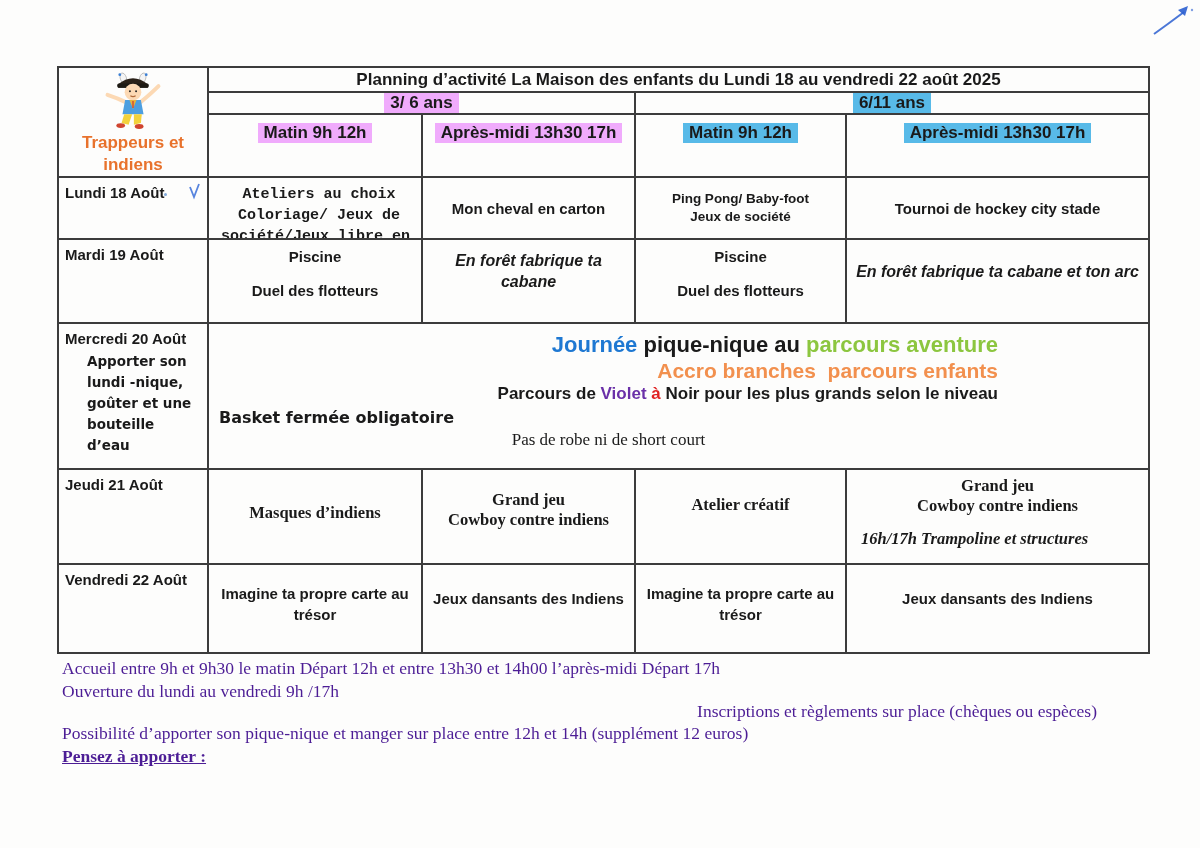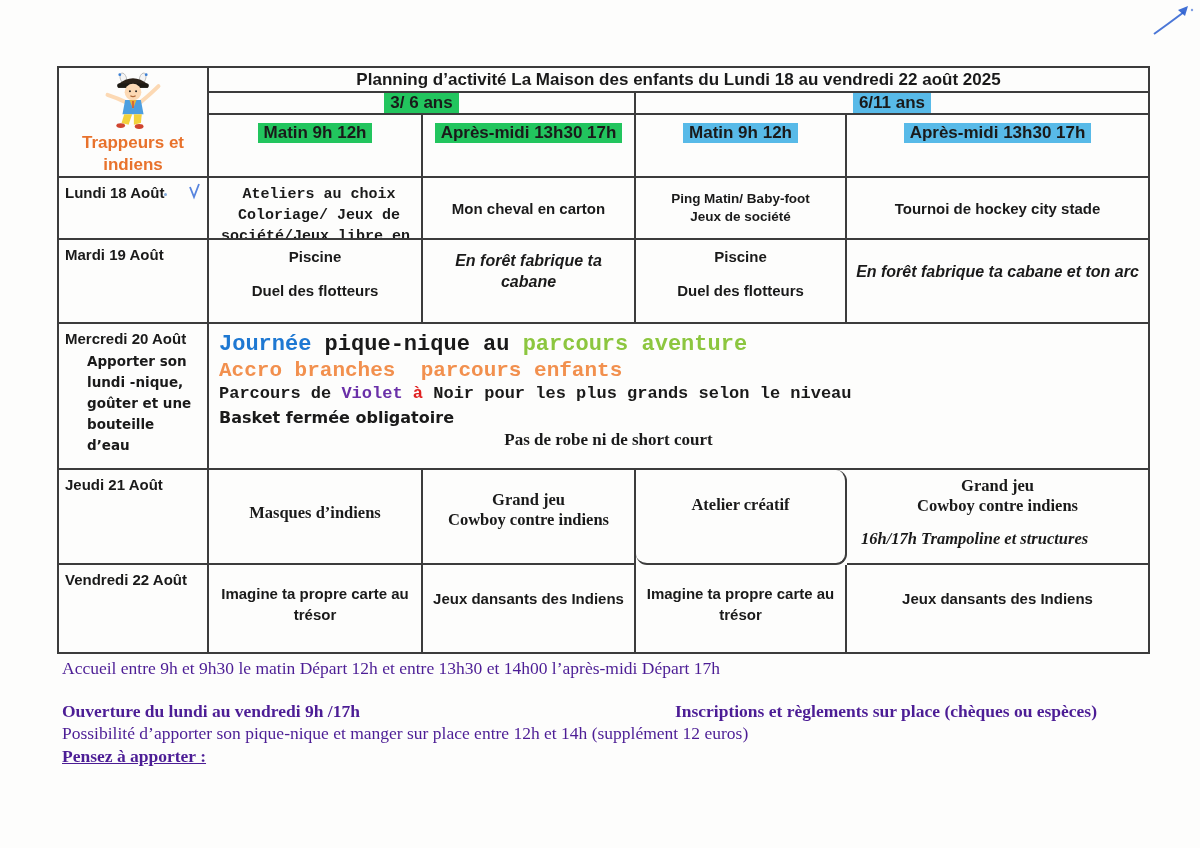--- a/index.html
+++ b/index.html
@@ -10,50 +10,50 @@
             grid-template-columns:150px 214px 213px 211px 303px;
             grid-template-rows:25px 22px 63px 62px 84px 146px 95px 89px;
             border-top:2px solid #3c3c3c;border-left:2px solid #3c3c3c;}
   .cell{border-right:2px solid #3c3c3c;border-bottom:2px solid #3c3c3c;
         position:relative;box-sizing:border-box;overflow:hidden;}
   .title-cell{grid-row:1;grid-column:2/span 4;display:flex;align-items:center;justify-content:center;
         font-weight:bold;font-size:17px;}
   .logo-cell{grid-row:1/span 3;grid-column:1;display:flex;flex-direction:column;align-items:center;padding-top:4px;}
   .brand-name{color:#e8722c;font-weight:bold;font-size:17px;line-height:22px;text-align:center;margin-top:2px;}
   .age-cell{display:flex;align-items:center;justify-content:center;font-weight:bold;font-size:17px;}
-  .hl-y{background:#22c55e;padding:0 6px;}
+  .hl-y{background:#f0abfc;padding:0 6px;}
   .hl-b{background:#58bae8;padding:0 6px;}
   .th-cell{display:flex;align-items:flex-start;justify-content:center;font-weight:bold;font-size:17px;padding-top:8px;}
   .day-cell{padding:5px 6px;font-weight:bold;font-size:15px;line-height:19px;}
   .act{display:flex;flex-direction:column;align-items:center;justify-content:center;
        font-weight:bold;font-size:15px;line-height:21px;text-align:center;padding:4px 8px;}
   .act-left{align-items:center;text-align:left;justify-content:flex-start;padding:6px 4px 4px 12px;font-family:Liberation Mono, monospace;}
   .small-act{font-size:13.5px;line-height:18px;}
   .italic-sans{font-style:italic;font-size:16px;}
   .jeudi-act{font-family:"Liberation Serif",serif;font-size:16.5px;line-height:20px;}
   .top-align{justify-content:flex-start;padding-top:6px;}
   .gapline{height:13px;}
   .comic{font-family:"DejaVu Sans",sans-serif;font-weight:600;}
   
   .merc-cell{grid-row:6;grid-column:2/span 4;padding:8px 150px 4px 10px;}
-  .merc-line{text-align:left;font-family:Liberation Mono, monospace;font-weight:bold;}
+  .merc-line{text-align:right;font-family:Liberation Sans, sans-serif;font-weight:bold;}
   .m1{font-size:22px;line-height:26px;}
   .m2{font-size:21px;line-height:25px;color:#f2904e;}
   .m3{font-size:17px;line-height:21px;}
   .m4{text-align:left;font-size:16px;line-height:21px;font-weight:600;margin-top:3px;}
-  .m5{text-align:center;font-family:"Liberation Serif",serif;font-weight:bold;font-size:17px;margin-top:2px;}
+  .m5{text-align:center;font-family:"Liberation Serif",serif;font-weight:normal;font-size:17px;margin-top:2px;}
   .c-blue{color:#1e78d2;}
   .c-green{color:#8cc63f;}
   .c-violet{color:#6a30a8;}
   .c-red{color:#e02020;}
   .merc-note{font-size:13.5px;line-height:21px;font-weight:600;margin-top:3px;margin-left:22px;}
   
   .footer{position:absolute;left:62px;top:657px;width:1075px;
           font-family:"Liberation Serif",serif;font-size:17.5px;line-height:22.5px;color:#4c1d95;}
-  .f-row2{display:flex;justify-content:space-between;font-weight:bold;align-items:flex-end;}
+  .f-row2{display:flex;justify-content:space-between;font-weight:normal;}
   .f-bold-u{font-weight:bold;text-decoration:underline;}
   .f-bullet{display:flex;align-items:baseline;padding-left:28px;}
   .sq{width:7px;height:7px;background:#111;display:inline-block;margin-right:18px;flex:none;}
   .penmark{position:absolute;}
 </style>
 </head>
 <body>
 
 <div class="sheet">
 
@@ -119,21 +119,21 @@
     <div class="cell day-cell" style="grid-row:4;grid-column:1;">Lundi 18 Août</div>
     <div class="cell act act-left" style="grid-row:4;grid-column:2;">
       <div>Ateliers au choix</div>
       <div>Coloriage/ Jeux de</div>
       <div>société/Jeux libre en salle</div>
     </div>
     <div class="cell act" style="grid-row:4;grid-column:3;">
       <div>Mon cheval en carton</div>
     </div>
     <div class="cell act small-act" style="grid-row:4;grid-column:4;">
-      <div>Ping Matin/ Baby-foot</div>
+      <div>Ping Pong/ Baby-foot</div>
       <div>Jeux de société</div>
     </div>
     <div class="cell act" style="grid-row:4;grid-column:5;">
       <div>Tournoi de hockey city stade</div>
     </div>
 
     <div class="cell day-cell" style="grid-row:5;grid-column:1;">Mardi 19 Août</div>
     <div class="cell act top-align" style="grid-row:5;grid-column:2;">
       <div>Piscine</div>
       <div class="gapline"></div>
@@ -174,21 +174,21 @@
     </div>
 
     <div class="cell day-cell" style="grid-row:7;grid-column:1;">Jeudi 21 Août</div>
     <div class="cell act jeudi-act" style="grid-row:7;grid-column:2;padding-bottom:12px;">
       <div>Masques d’indiens</div>
     </div>
     <div class="cell act jeudi-act" style="grid-row:7;grid-column:3;padding-bottom:18px;">
       <div>Grand jeu</div>
       <div>Cowboy contre indiens</div>
     </div>
-    <div class="cell act jeudi-act" style="grid-row:7;grid-column:4;padding-bottom:28px;border-radius:11px;">
+    <div class="cell act jeudi-act" style="grid-row:7;grid-column:4;padding-bottom:28px;">
       <div>Atelier créatif</div>
     </div>
     <div class="cell act jeudi-act top-align" style="grid-row:7;grid-column:5;">
       <div>Grand jeu</div>
       <div>Cowboy contre indiens</div>
       <div class="gapline"></div>
       <div style="font-style:italic;align-self:flex-start;padding-left:6px;">16h/17h Trampoline et structures</div>
     </div>
 
     <div class="cell day-cell" style="grid-row:8;grid-column:1;">Vendredi 22 Août</div>

